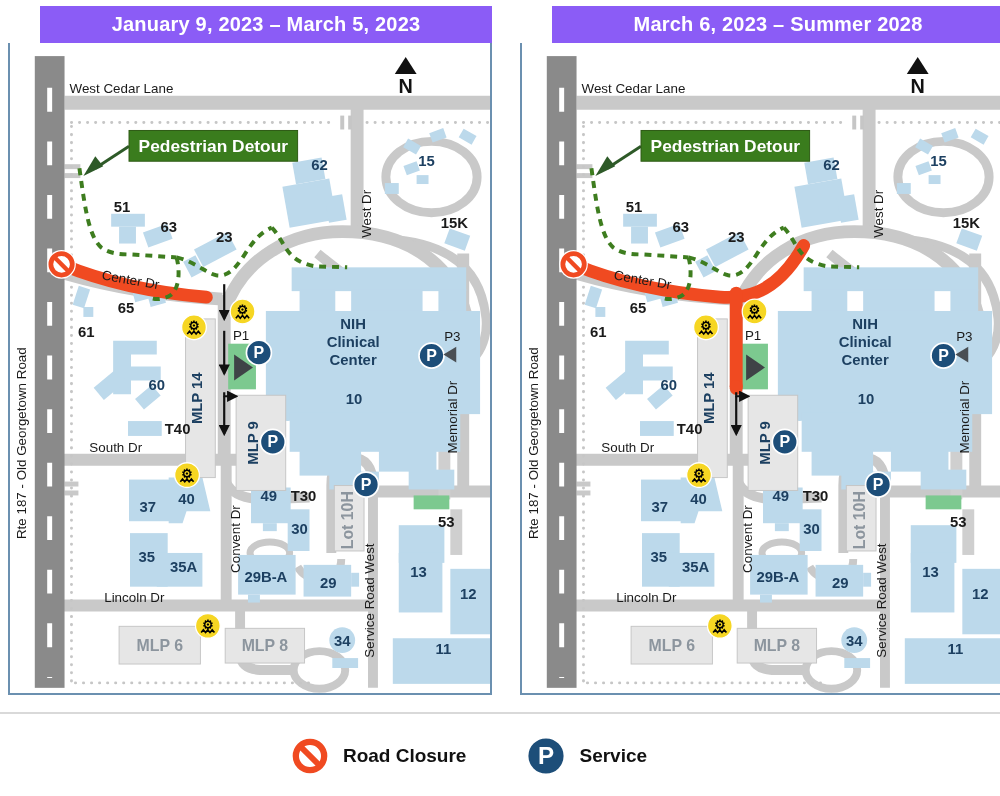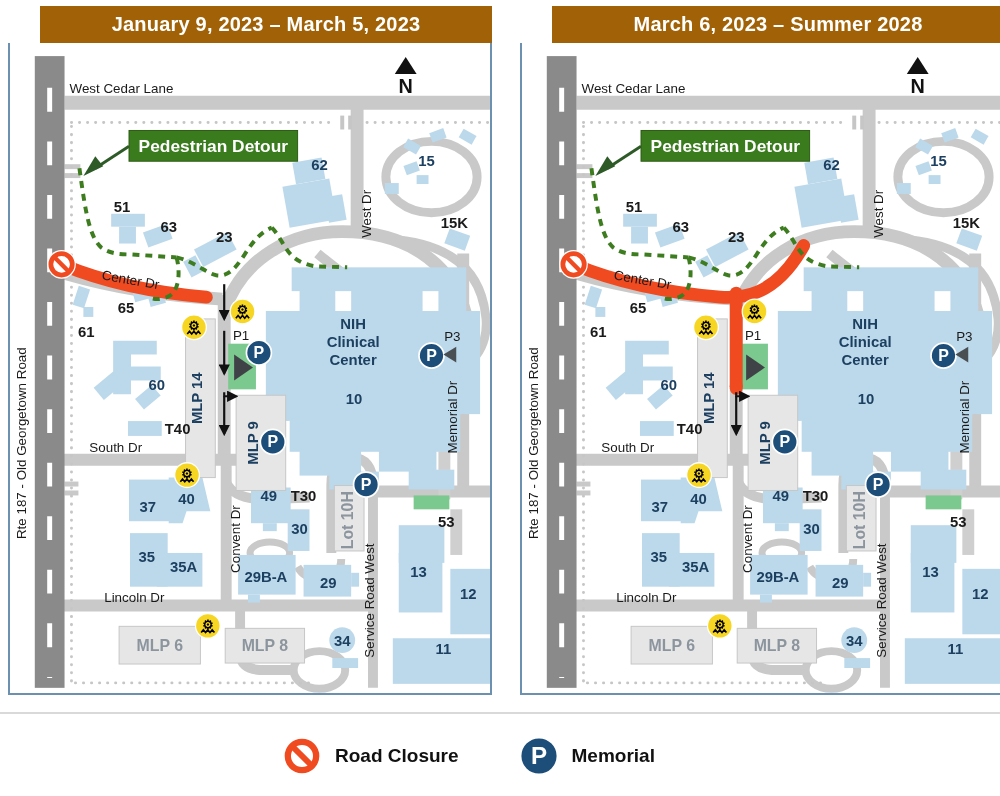--- a/index.html
+++ b/index.html
@@ -1,21 +1,21 @@
 <!DOCTYPE html>
 <html><head>
 <meta charset="utf-8">
 <style>
   html,body{margin:0;padding:0;}
   body{width:1000px;height:796px;position:relative;background:#fff;
        font-family:"Liberation Sans",sans-serif;overflow:hidden;}
   .panel{position:absolute;top:6px;width:484px;}
   .panel-left{left:8px;}
   .panel-right{left:520px;}
-  .panel-header{height:37px;background:#a16207;color:#fff;font-weight:bold;
+  .panel-header{height:37px;background:#8b5cf6;color:#fff;font-weight:bold;
        font-size:20px;display:flex;align-items:center;justify-content:center;
        letter-spacing:.2px;margin-left:32px;}
   .map-frame{border:2px solid #6b90b0;border-top:none;background:#fff;line-height:0;}
   .panel[data-variant="a"] .only-b{display:none;}
   .panel[data-variant="b"] .only-a{display:none;}
   .separator{position:absolute;top:712px;left:0;width:1000px;height:2px;background:#d9d9d9;}
   .legend{position:absolute;top:733px;left:0;width:936px;display:flex;
        justify-content:center;align-items:flex-end;gap:59px;}
   .legend-item{display:flex;align-items:center;gap:12px;}
   .legend-item svg{width:42px;height:46px;}
@@ -513,15 +513,15 @@
   <div class="legend-item">
     <svg viewBox="0 0 40 40">
         <use href="#icon-closure" width="40" height="40"></use>
       </svg>
     <span class="legend-label">Road Closure</span>
   </div>
   <div class="legend-item">
     <svg viewBox="0 0 40 40">
         <use href="#icon-parking" width="40" height="40"></use>
       </svg>
-    <span class="legend-label">Memorial</span>
+    <span class="legend-label">Service</span>
   </div>
 </div>
 
 </body></html>

